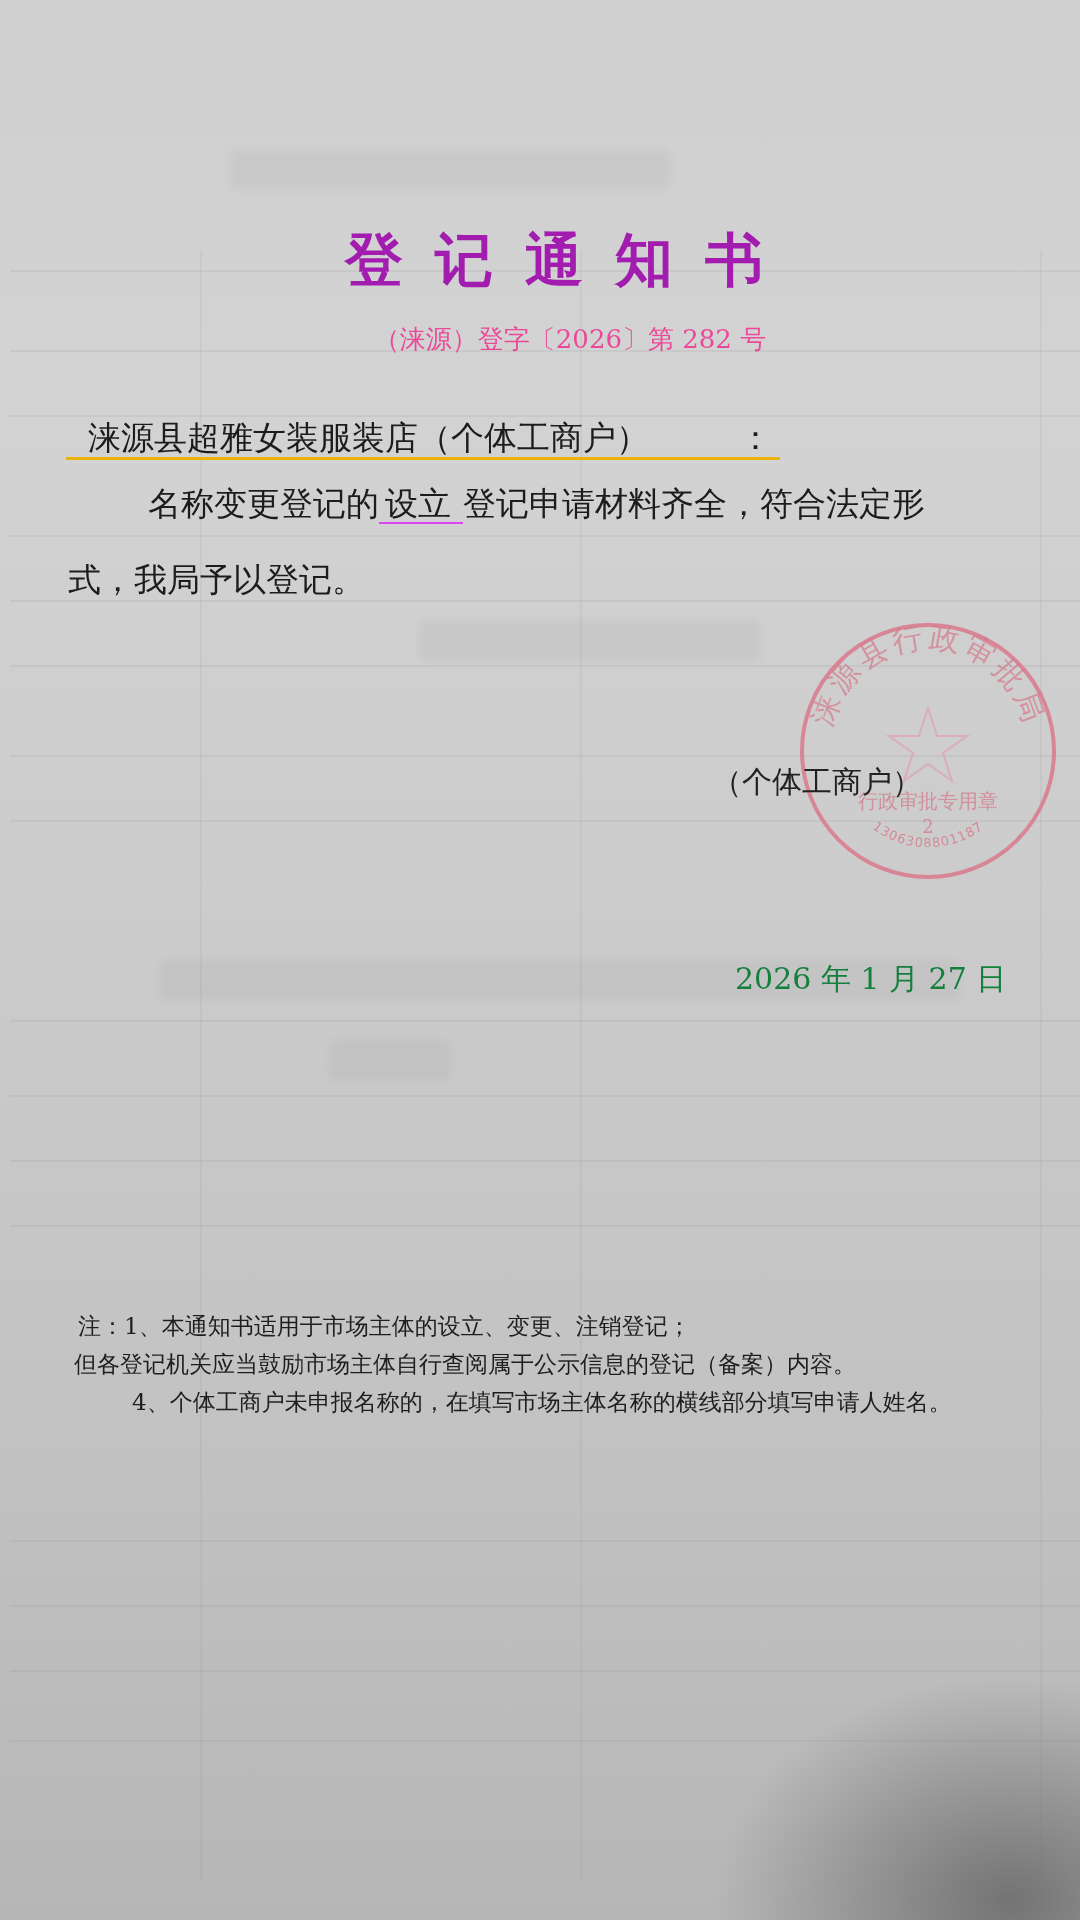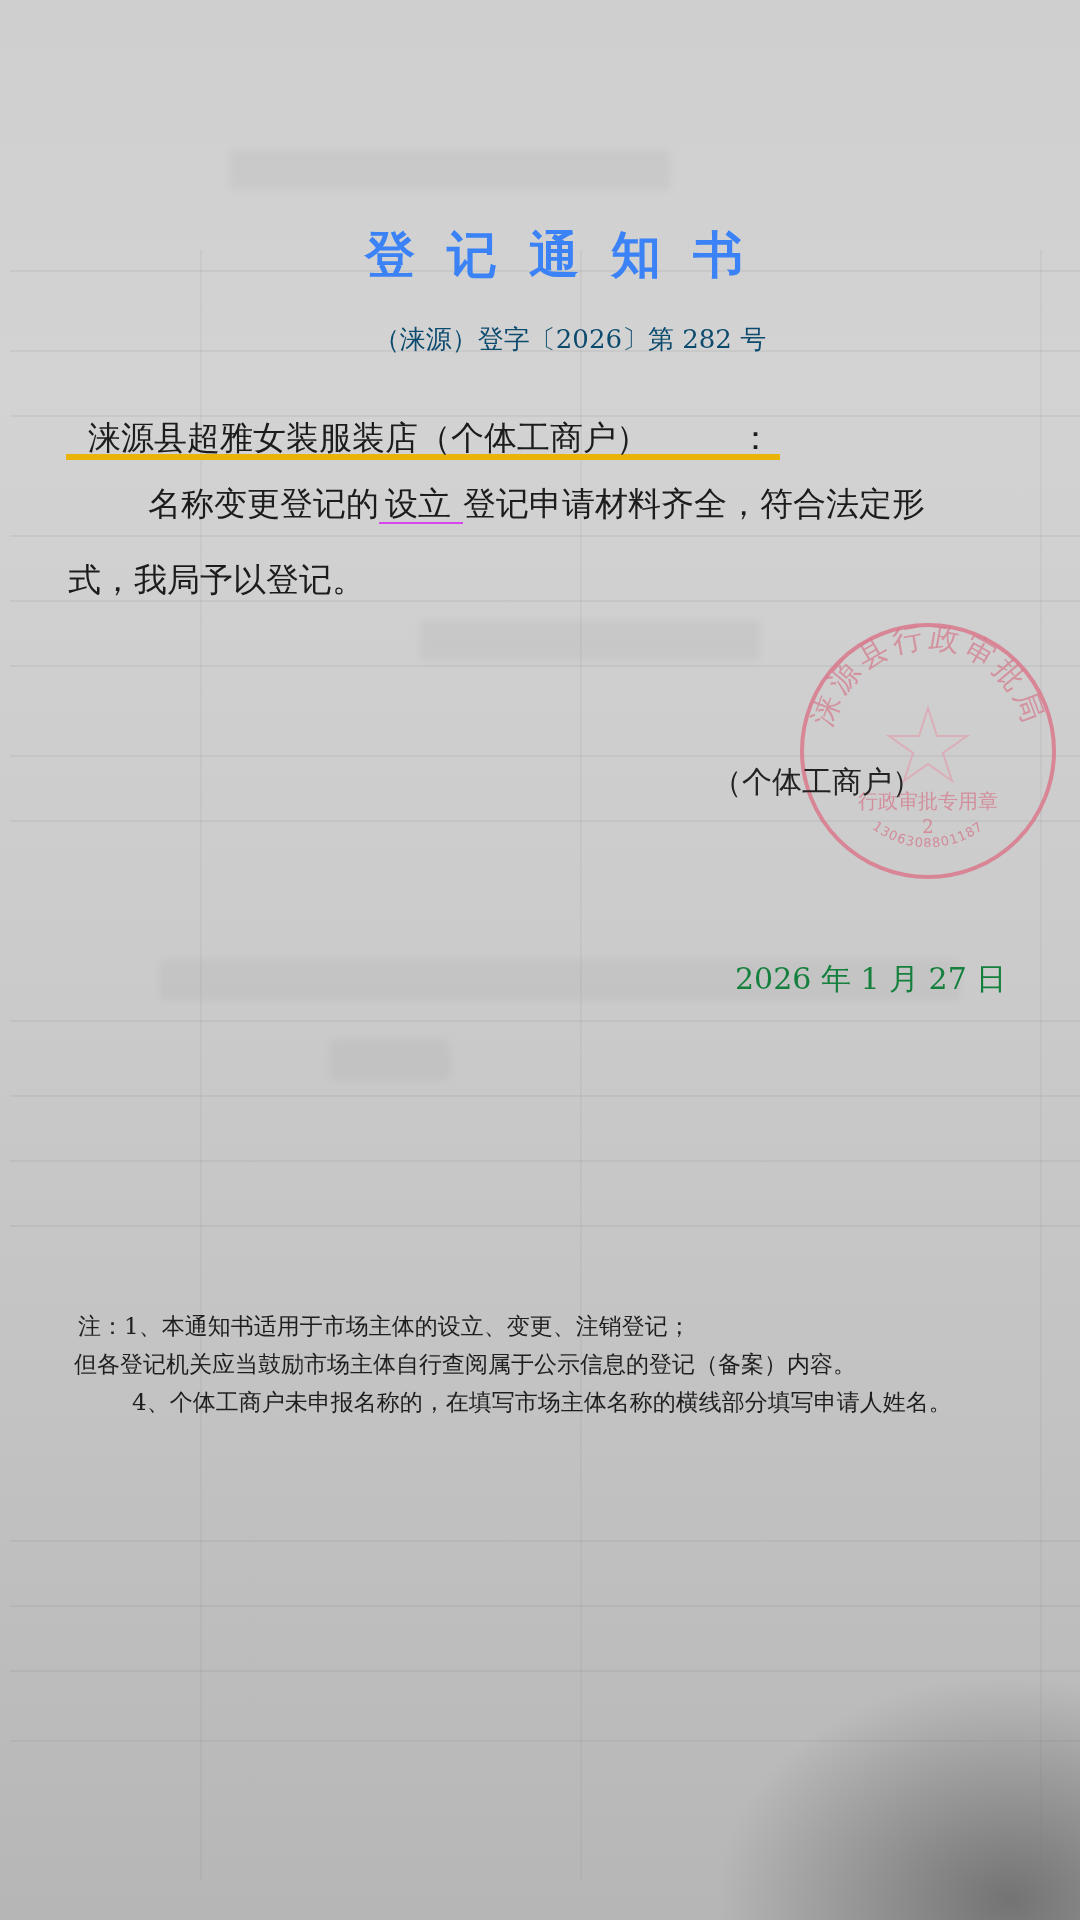--- a/index.html
+++ b/index.html
@@ -14,30 +14,30 @@
   .page { position: absolute; inset: 0; }
 
   
   .ghost { position: absolute; inset: 0; pointer-events: none; }
   .ghost .h { position: absolute; left: 10px; right: 0; height: 2px; background: rgba(120,120,120,0.10); }
   .ghost .v { position: absolute; top: 250px; bottom: 40px; width: 2px; background: rgba(120,120,120,0.08); }
   .ghost .blob { position: absolute; height: 40px; background: rgba(120,120,120,0.08); border-radius: 6px; filter: blur(3px); }
 
   .title {
     position: absolute; left: 0; width: 1080px; top: 222px;
-    text-align: center; font-size: 50px; letter-spacing: 32px; padding-left: 60px; box-sizing: border-box;
-    font-family: "DejaVu Sans", "Liberation Sans", sans-serif; font-weight: 600; color: #3b82f6;
+    text-align: center; font-size: 58px; letter-spacing: 32px; padding-left: 60px; box-sizing: border-box;
+    font-family: "DejaVu Sans", "Liberation Sans", sans-serif; font-weight: 600; color: #a21caf;
   }
   .docno {
     position: absolute; left: 0; width: 1080px; top: 322px;
-    text-align: center; font-size: 26px; padding-left: 60px; box-sizing: border-box; color: #0c4a6e;
+    text-align: center; font-size: 26px; padding-left: 60px; box-sizing: border-box; color: #ec4899;
   }
   .addressee {
     position: absolute; left: 66px; top: 418px; width: 714px;
-    font-size: 33px; color: #1c1c1c; border-bottom: 6px solid #eab308; padding-left: 22px; box-sizing: border-box;
+    font-size: 33px; color: #1c1c1c; border-bottom: 3px solid #eab308; padding-left: 22px; box-sizing: border-box;
     height: 42px; line-height: 40px; white-space: nowrap;
   }
   .addressee .colon { position: absolute; right: 8px; top: 0; }
   .body-line {
     position: absolute; font-size: 33px; white-space: nowrap; color: #1c1c1c;
   }
   .fill {
     display: inline-block; border-bottom: 2px solid #d946ef; padding: 0 12px 0 6px; line-height: 36px;
   }
   .seal-label { position: absolute; left: 712px; top: 762px; font-size: 30px; color: #222; white-space: nowrap; }

